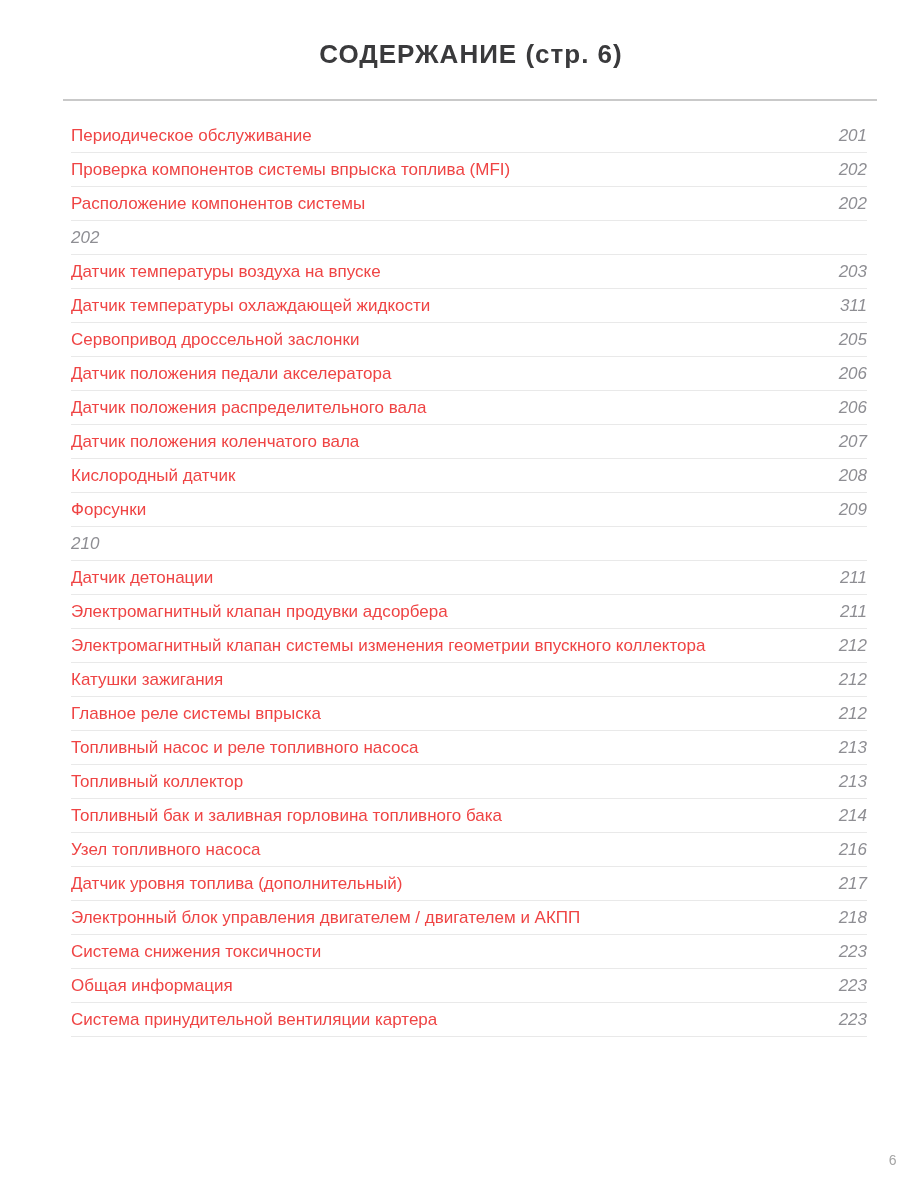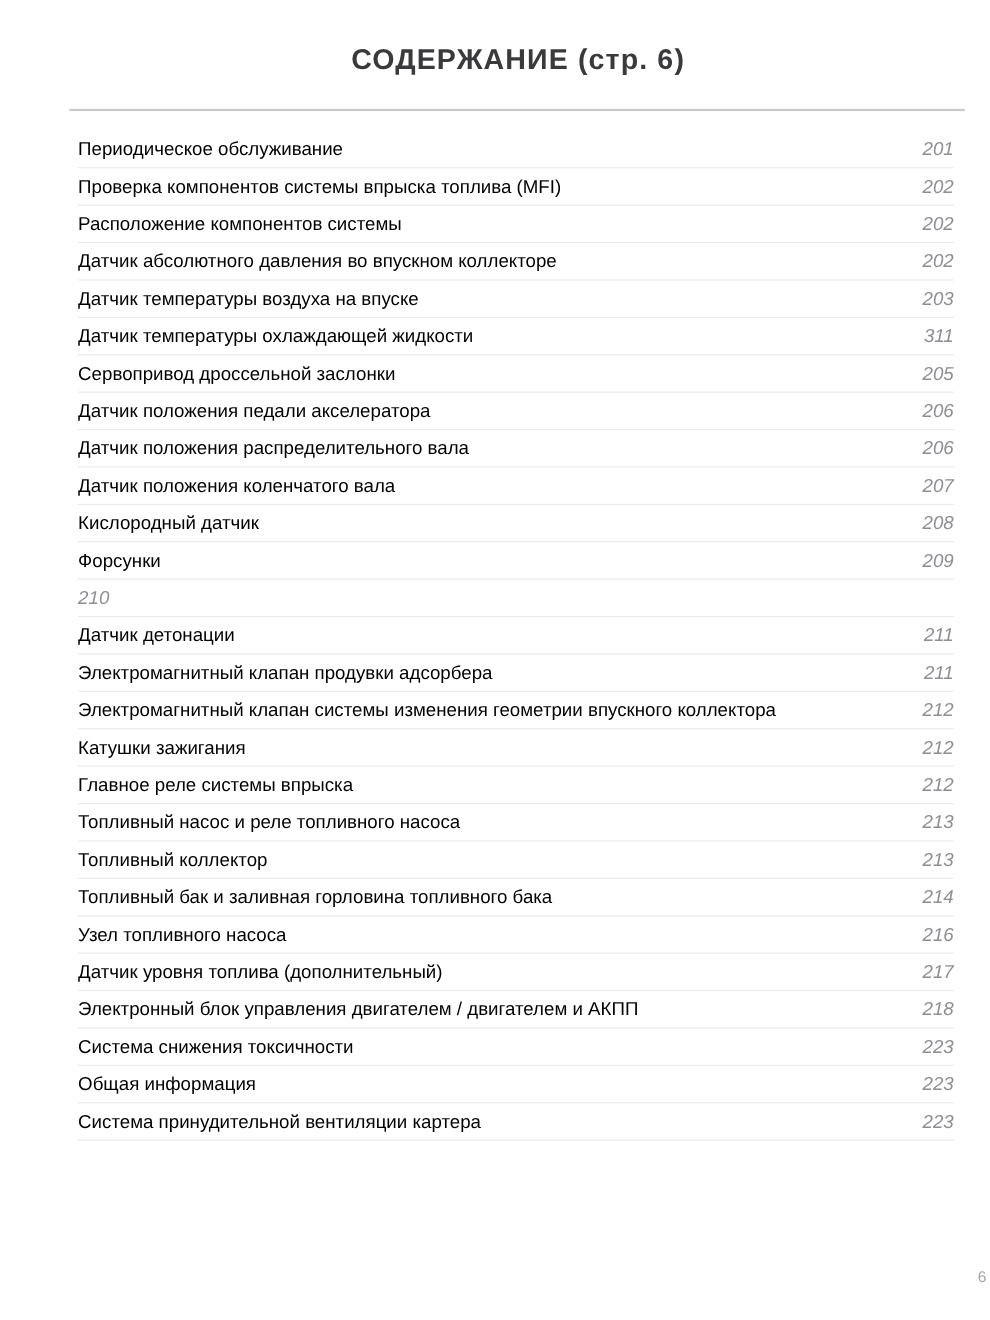--- a/index.html
+++ b/index.html
@@ -44,21 +44,21 @@
     box-sizing: border-box;
     height: 34px;
     display: flex;
     justify-content: space-between;
     align-items: center;
     border-bottom: 1px solid #e9e9e9;
     cursor: pointer;
   }
   .toc-label {
     font-size: 17px;
-    color: #000000;
+    color: #ef4444;
     white-space: nowrap;
     overflow: hidden;
     text-overflow: ellipsis;
     padding-right: 20px;
   }
   .toc-page {
     font-size: 17px;
     color: #8e8e93;
     flex-shrink: 0;
     font-style: italic;
@@ -94,21 +94,20 @@
         <span class="toc-label">Проверка компонентов системы впрыска топлива (MFI)</span>
         <span class="toc-page">202</span>
       </div>
 
       <div class="toc-row">
         <span class="toc-label">Расположение компонентов системы</span>
         <span class="toc-page">202</span>
       </div>
 
       <div class="toc-row">
-        <span class="toc-label">Датчик абсолютного давления во впускном коллекторе</span>
         <span class="toc-page">202</span>
       </div>
 
       <div class="toc-row">
         <span class="toc-label">Датчик температуры воздуха на впуске</span>
         <span class="toc-page">203</span>
       </div>
 
       <div class="toc-row">
         <span class="toc-label">Датчик температуры охлаждающей жидкости</span>

